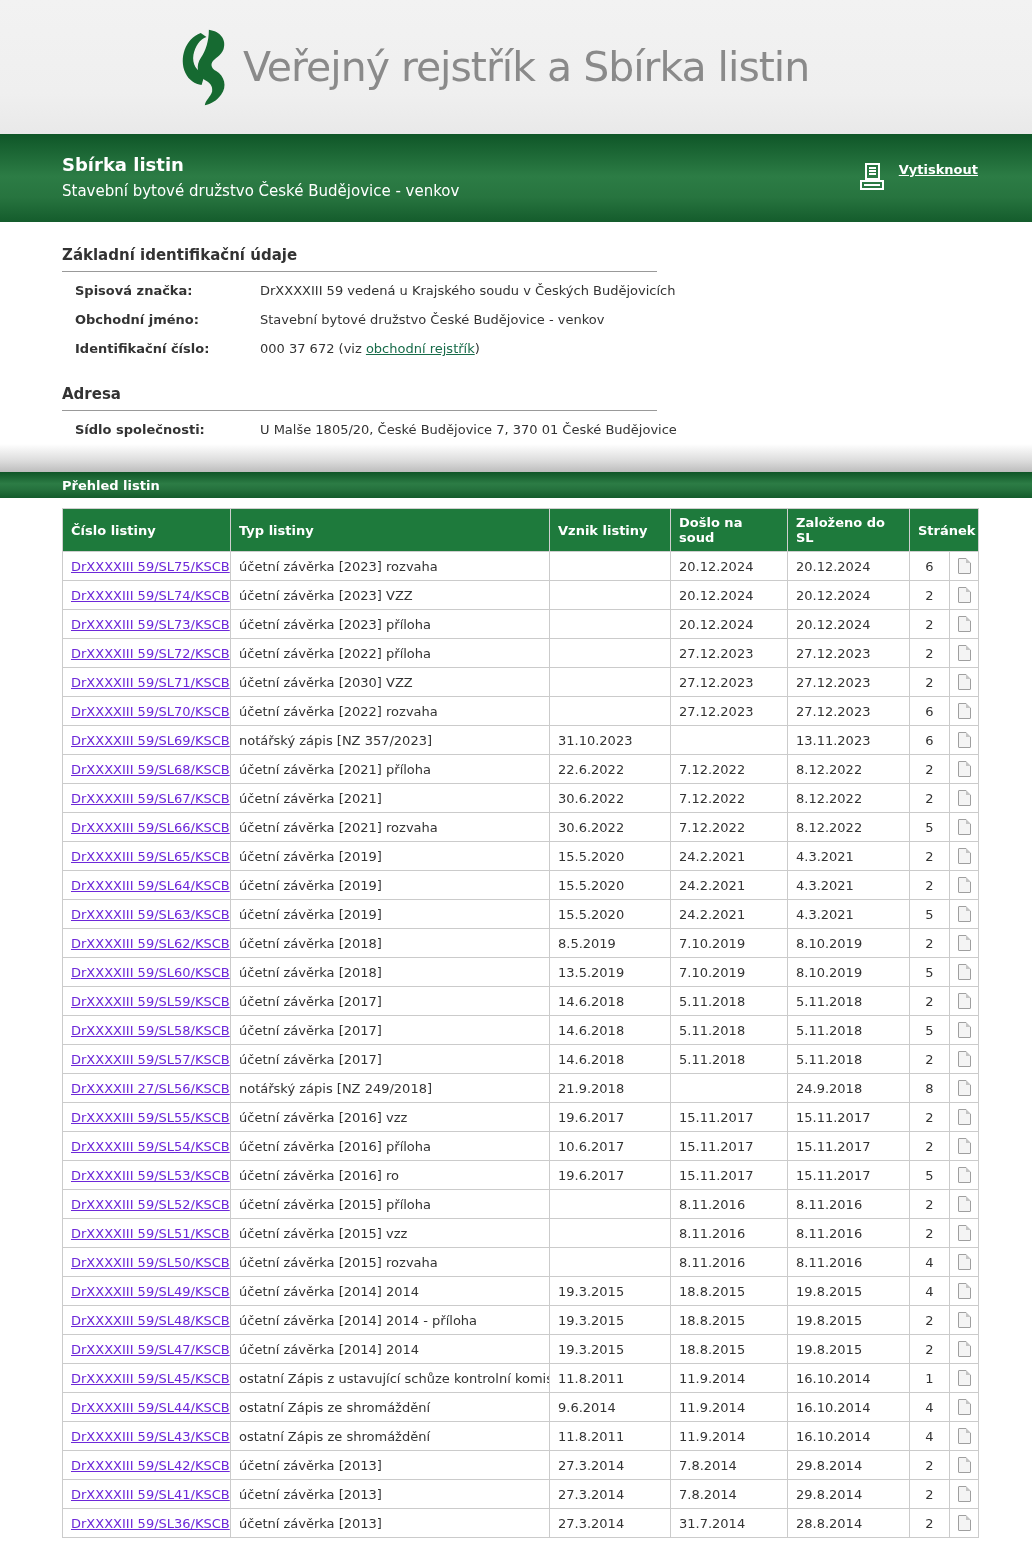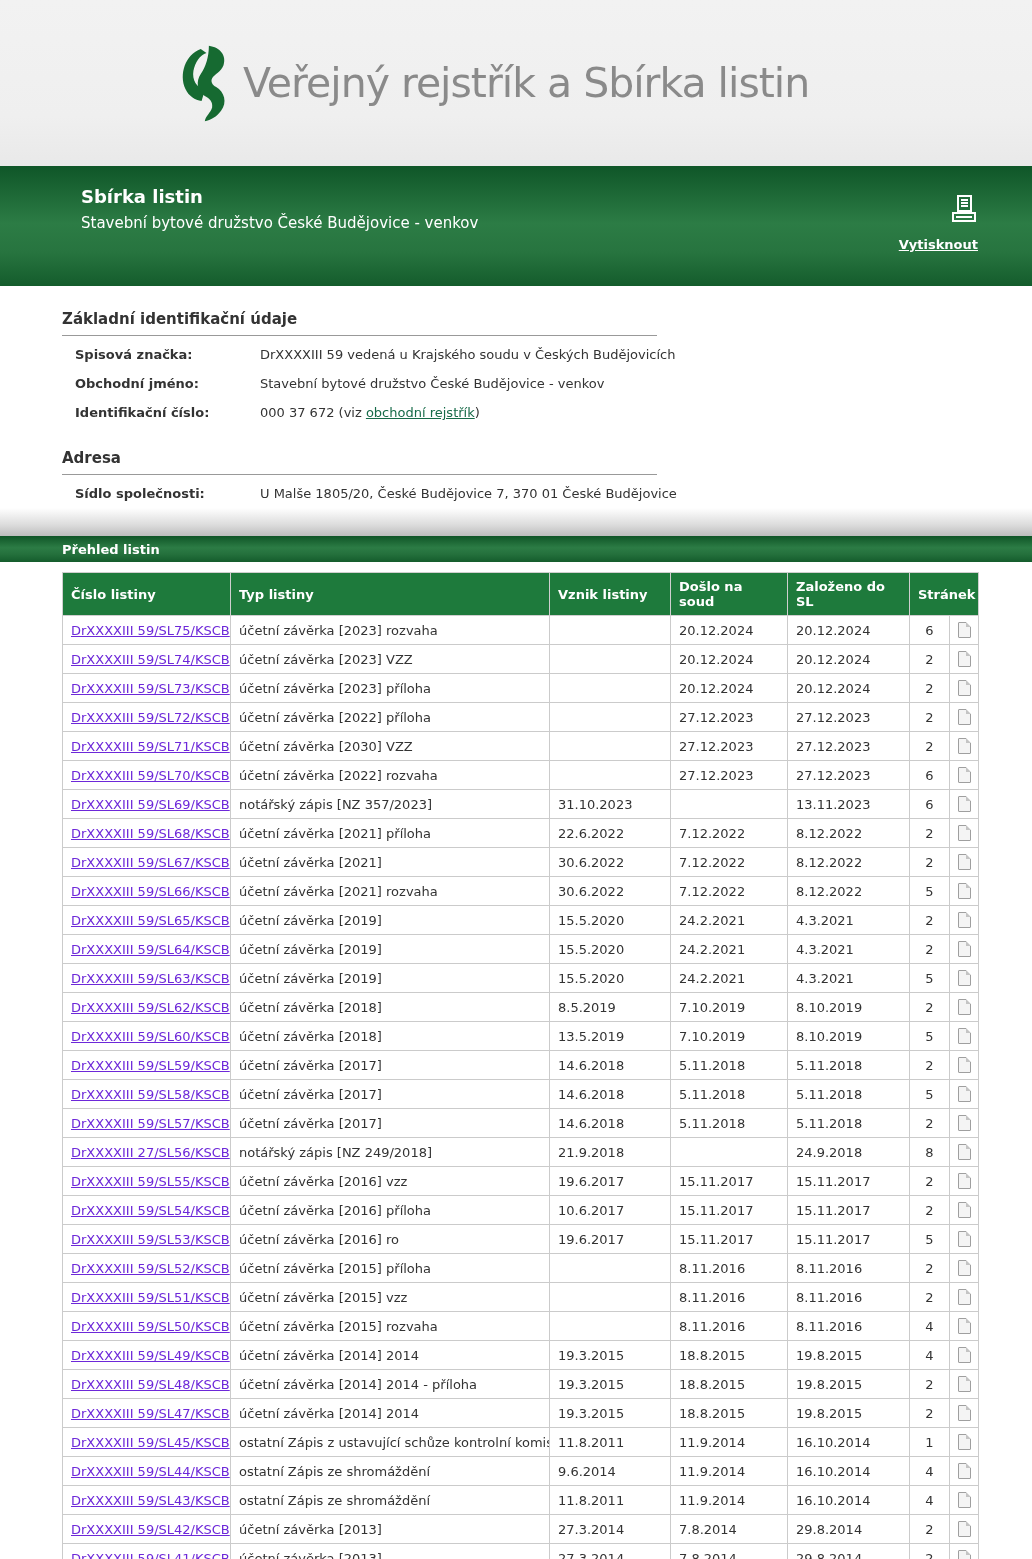--- a/index.html
+++ b/index.html
@@ -5,40 +5,40 @@
   * { margin:0; padding:0; box-sizing:border-box; }
   html,body { width:1032px; }
   body {
     height:1559px; overflow:hidden; background:#ffffff;
     font-family:"DejaVu Sans","Liberation Sans",sans-serif;
     color:#333333; font-size:13px;
   }
 
   
   .top-header {
-    height:166px; background:linear-gradient(180deg,#f2f2f2 0%,#efefef 70%,#e9e9e9 100%);
+    height:134px; background:linear-gradient(180deg,#f2f2f2 0%,#efefef 70%,#e9e9e9 100%);
     display:flex; align-items:center; padding-left:175px;
   }
   .logo-link { display:flex; align-items:center; text-decoration:none; }
   .logo-mark { width:58px; height:78px; margin-right:10px; }
   .logo-title {
     font-size:41px; color:#8a8a8a; letter-spacing:-1px; white-space:nowrap;
   }
 
   
   .title-bar {
-    height:120px; position:relative; color:#ffffff; padding:20px 0 0 81px;
+    height:88px; position:relative; color:#ffffff; padding:20px 0 0 62px;
     background:linear-gradient(180deg,#0f5628 0%,#2c7c45 48%,#27743f 72%,#145c2c 100%);
   }
   .title-bar h1 { font-size:18px; font-weight:bold; }
   .title-bar .subtitle { font-size:15px; margin-top:7px; }
   .print-link {
     position:absolute; top:28px; right:54px;
-    display:flex; align-items:flex-end; gap:13px;
-    color:#ffffff; text-decoration:none; cursor:pointer;flex-direction:column;
+    display:flex; align-items:flex-start; gap:13px;
+    color:#ffffff; text-decoration:none; cursor:pointer;
   }
   .print-label { font-weight:bold; font-size:13px; text-decoration:underline; }
 
   
   .content { padding:24px 0 0 62px; background:#ffffff; }
   .section-heading { font-size:15px; font-weight:bold; color:#333; margin:0 0 7px; }
   .section-heading.second { margin-top:22px; }
   .rule { width:595px; height:1px; background:#999999; border:0; margin:0 0 4px; }
   .info-row { display:flex; height:29px; align-items:center; }
   .info-label { width:198px; padding-left:13px; font-weight:bold; }

